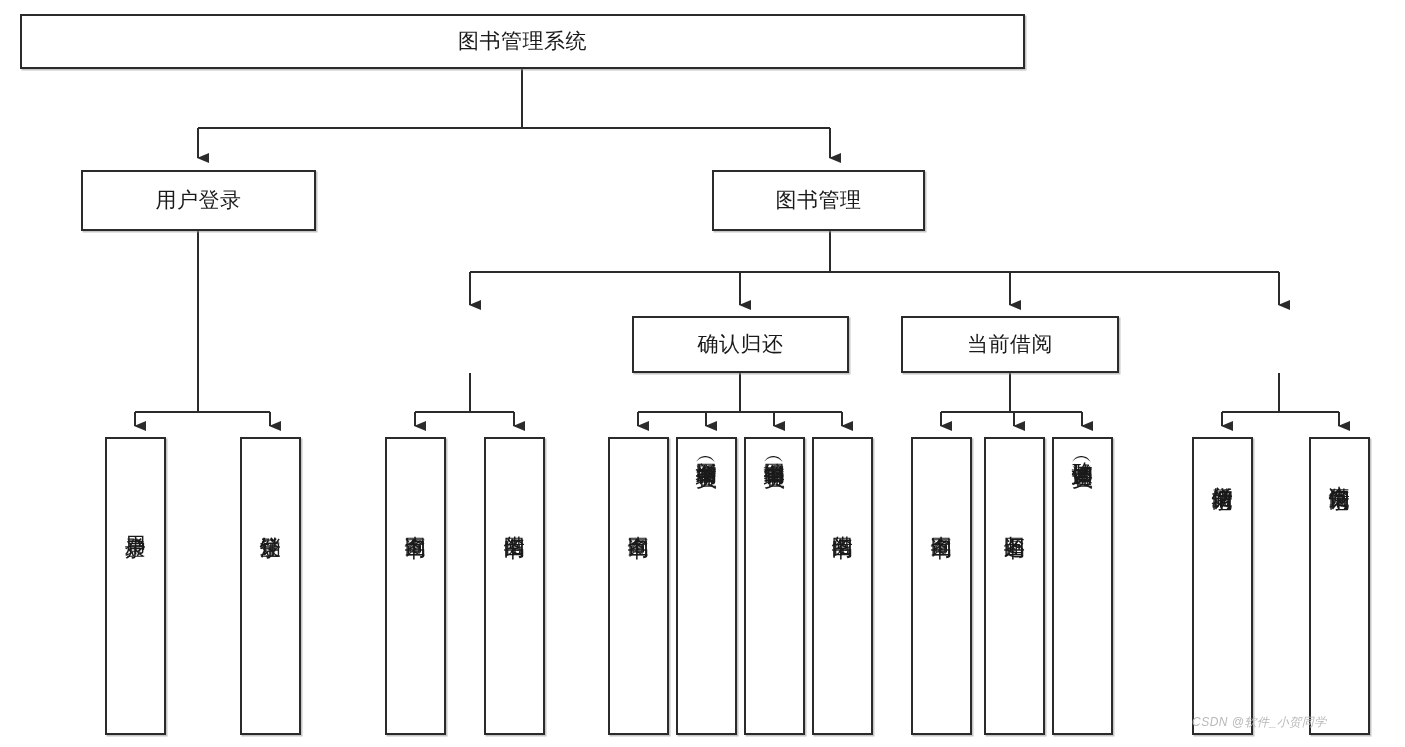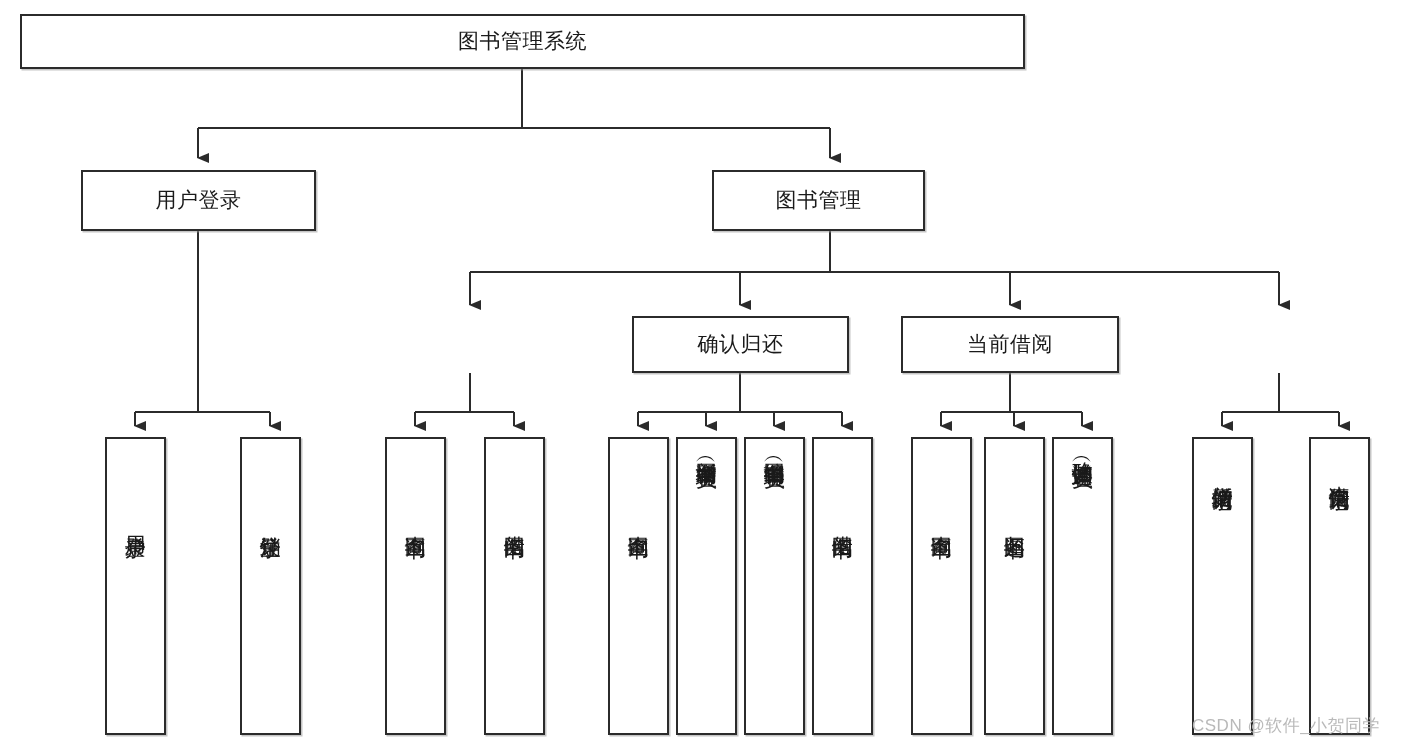--- a/index.html
+++ b/index.html
@@ -57,24 +57,25 @@
   .node.v .lbl {
     writing-mode: vertical-rl;
     text-orientation: upright;
     font-size: 21px;
     line-height: 1.22;
     letter-spacing: 1px;
     white-space: nowrap;
   }
   .watermark {
     position: absolute;
-    font-size: 17px;
+    font-size: 12px;
     color: #b9b9b9;
     white-space: nowrap;
     letter-spacing: 0.5px;
+    font-style: italic;
   }
 </style>
 </head>
 <body>
 
 <div id="canvas">
 
   <svg id="wires" viewBox="0 0 1405 747" xmlns="http://www.w3.org/2000/svg">
     <defs>
       <marker id="arw" viewBox="0 0 10 12" refX="5" refY="11" markerWidth="10" markerHeight="12" orient="auto-start-reverse" markerUnits="userSpaceOnUse">

